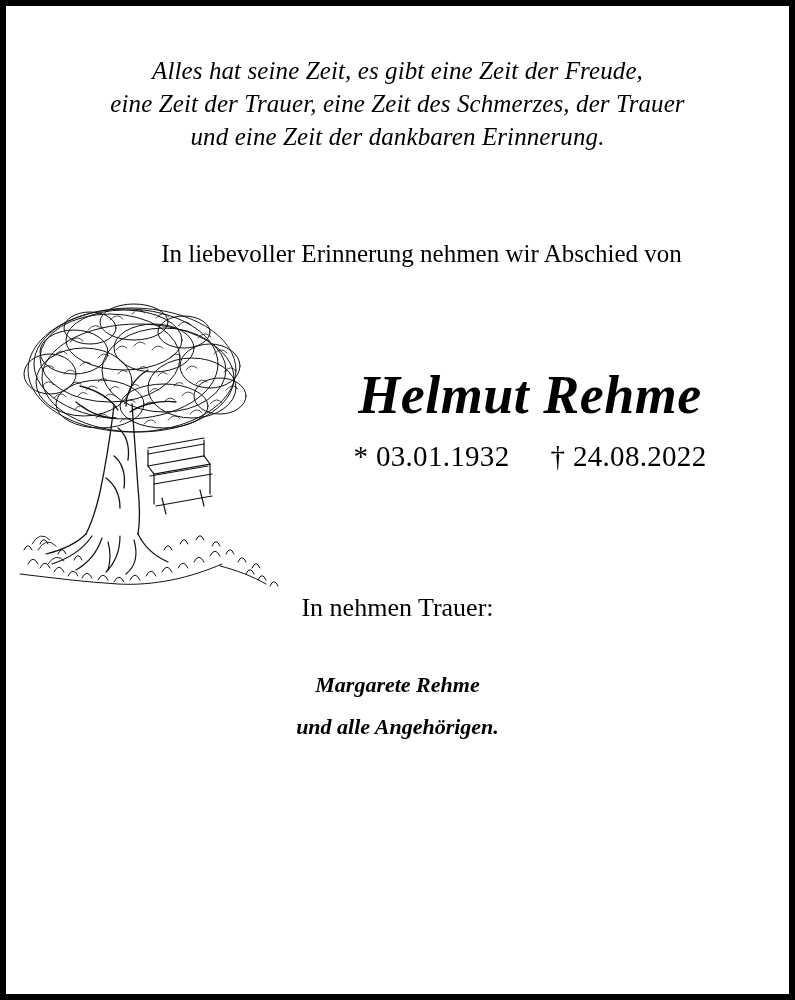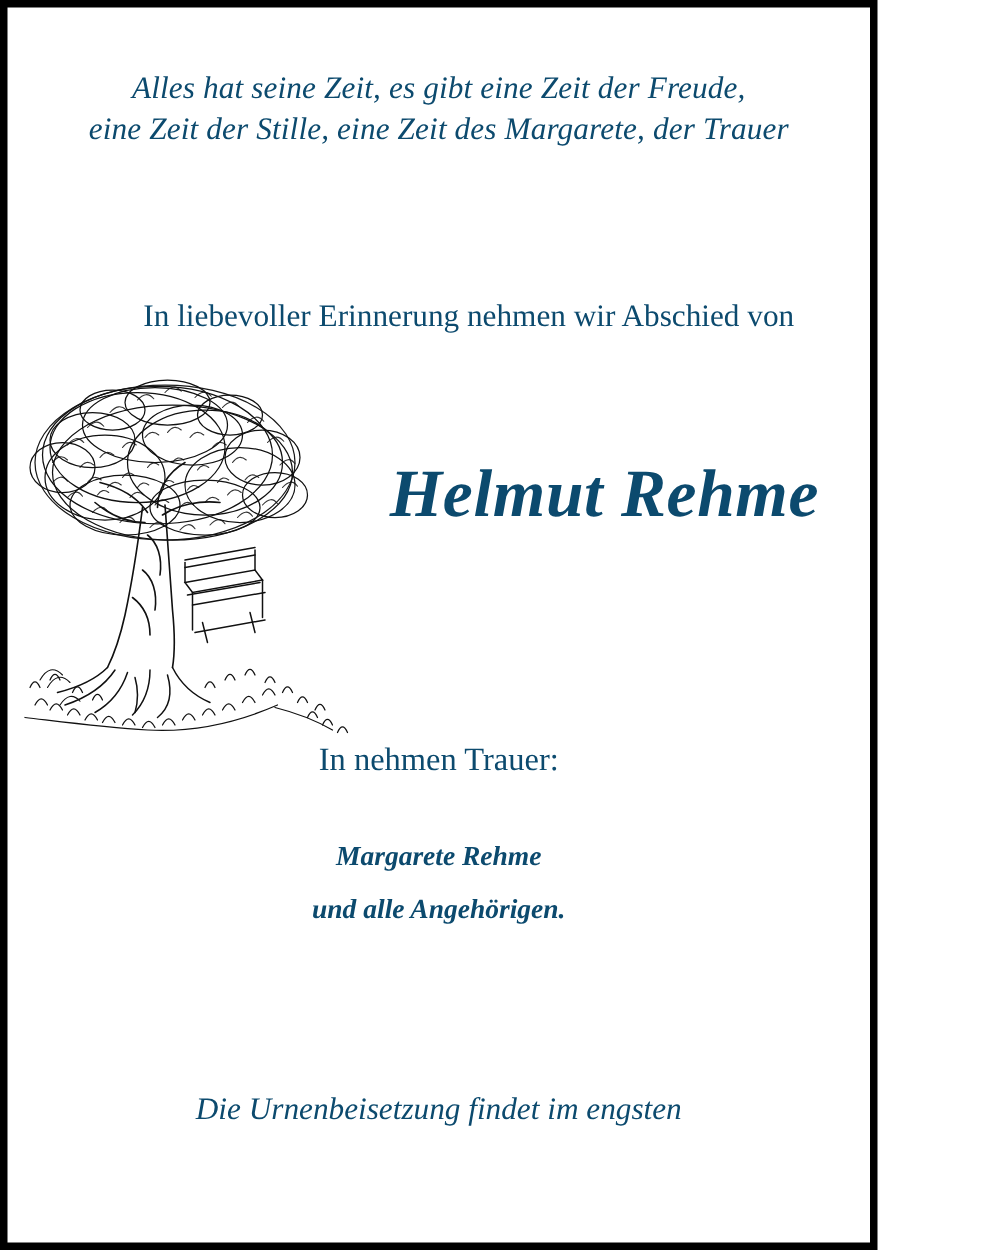--- a/index.html
+++ b/index.html
@@ -2,28 +2,28 @@
 <html><head>
 <meta charset="utf-8">
 <style>
   html, body {
     margin: 0;
     padding: 0;
     background: #ffffff;
   }
   .page {
     position: relative;
-    width: 702px;
+    width: 795px;
     height: 1000px;
     background: #ffffff;
     box-sizing: border-box;
     border: 6px solid #000000;
     overflow: hidden;
     font-family: "Liberation Serif", serif;
-    color: #0c4a6e;
+    color: #000000;
   }
   .inner {
     position: relative;
     width: 100%;
     height: 100%;
     box-sizing: border-box;
   }
 
   
   .epigraph {
@@ -119,21 +119,22 @@
   }
 </style>
 </head>
 <body>
 
 <div class="page">
   <div class="inner">
 
     <div class="epigraph">
       <div>Alles hat seine Zeit, es gibt eine Zeit der Freude,</div>
-      <div>eine Zeit der Stille, eine Zeit des Margarete, der Trauer</div>
+      <div>eine Zeit der Trauer, eine Zeit des Schmerzes, der Trauer</div>
+      <div>und eine Zeit der dankbaren Erinnerung.</div>
     </div>
 
     <div class="intro">In liebevoller Erinnerung nehmen wir Abschied von</div>
 
     <div class="tree-wrap">
       <svg width="290" height="320" viewBox="0 0 290 320" xmlns="http://www.w3.org/2000/svg">
         <g stroke="#111" fill="none" stroke-width="1.1" stroke-linecap="round">
 
           <g stroke-width="1">
             <ellipse cx="118" cy="92" rx="104" ry="62" stroke="#1a1a1a" fill="none"></ellipse>
@@ -226,27 +227,33 @@
           <g stroke-width="0.9">
             <path d="M18 266 q8 -14 18 -4 M24 272 q8 -14 18 -4"></path>
             <path d="M34 286 q8 -12 16 -3"></path>
           </g>
         </g>
       </svg>
     </div>
 
     <div class="name-block">
       <div class="name">Helmut Rehme</div>
+      <div class="dates">
+        <span>*</span>
+        <span>03.01.1932</span>
+        <span class="gap"></span>
+        <span>†</span>
+        <span>24.08.2022</span>
+      </div>
     </div>
 
     <div class="mourn-intro">In nehmen Trauer:</div>
 
     <div class="mourners">
       <div>Margarete Rehme</div>
       <div>und alle Angehörigen.</div>
     </div>
 
     <div class="footer-note">
-      <div>Die Urnenbeisetzung findet im engsten</div>
     </div>
 
   </div>
 </div>
 
 </body></html>

